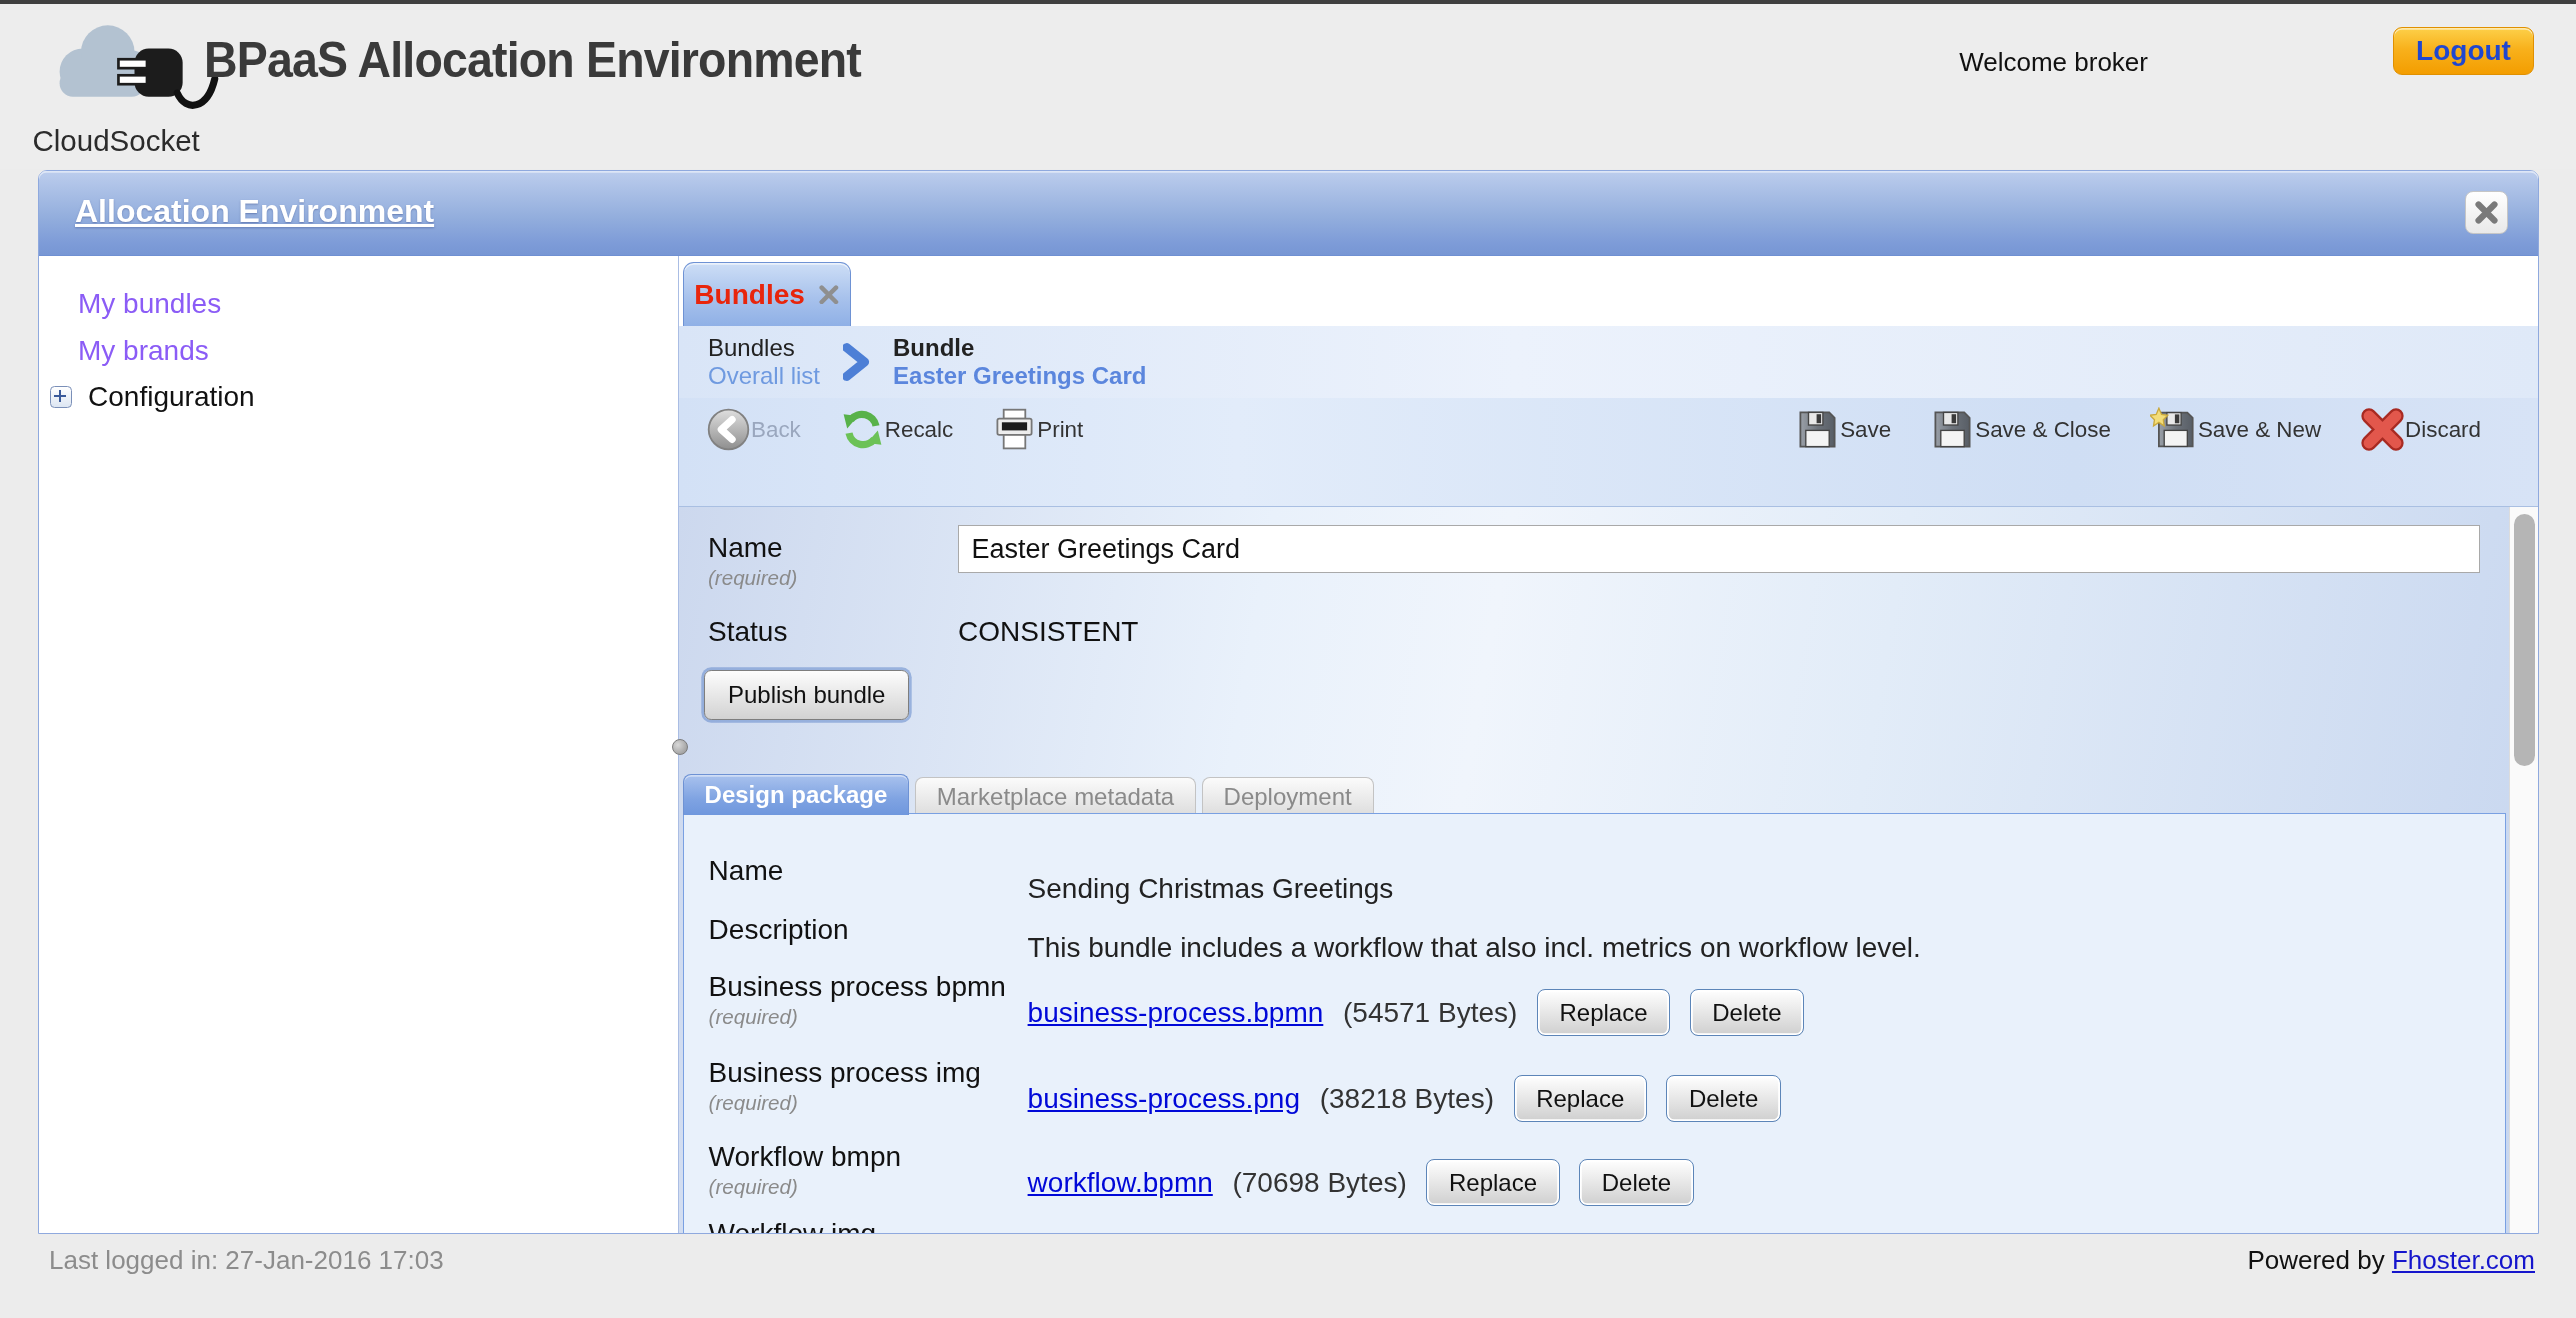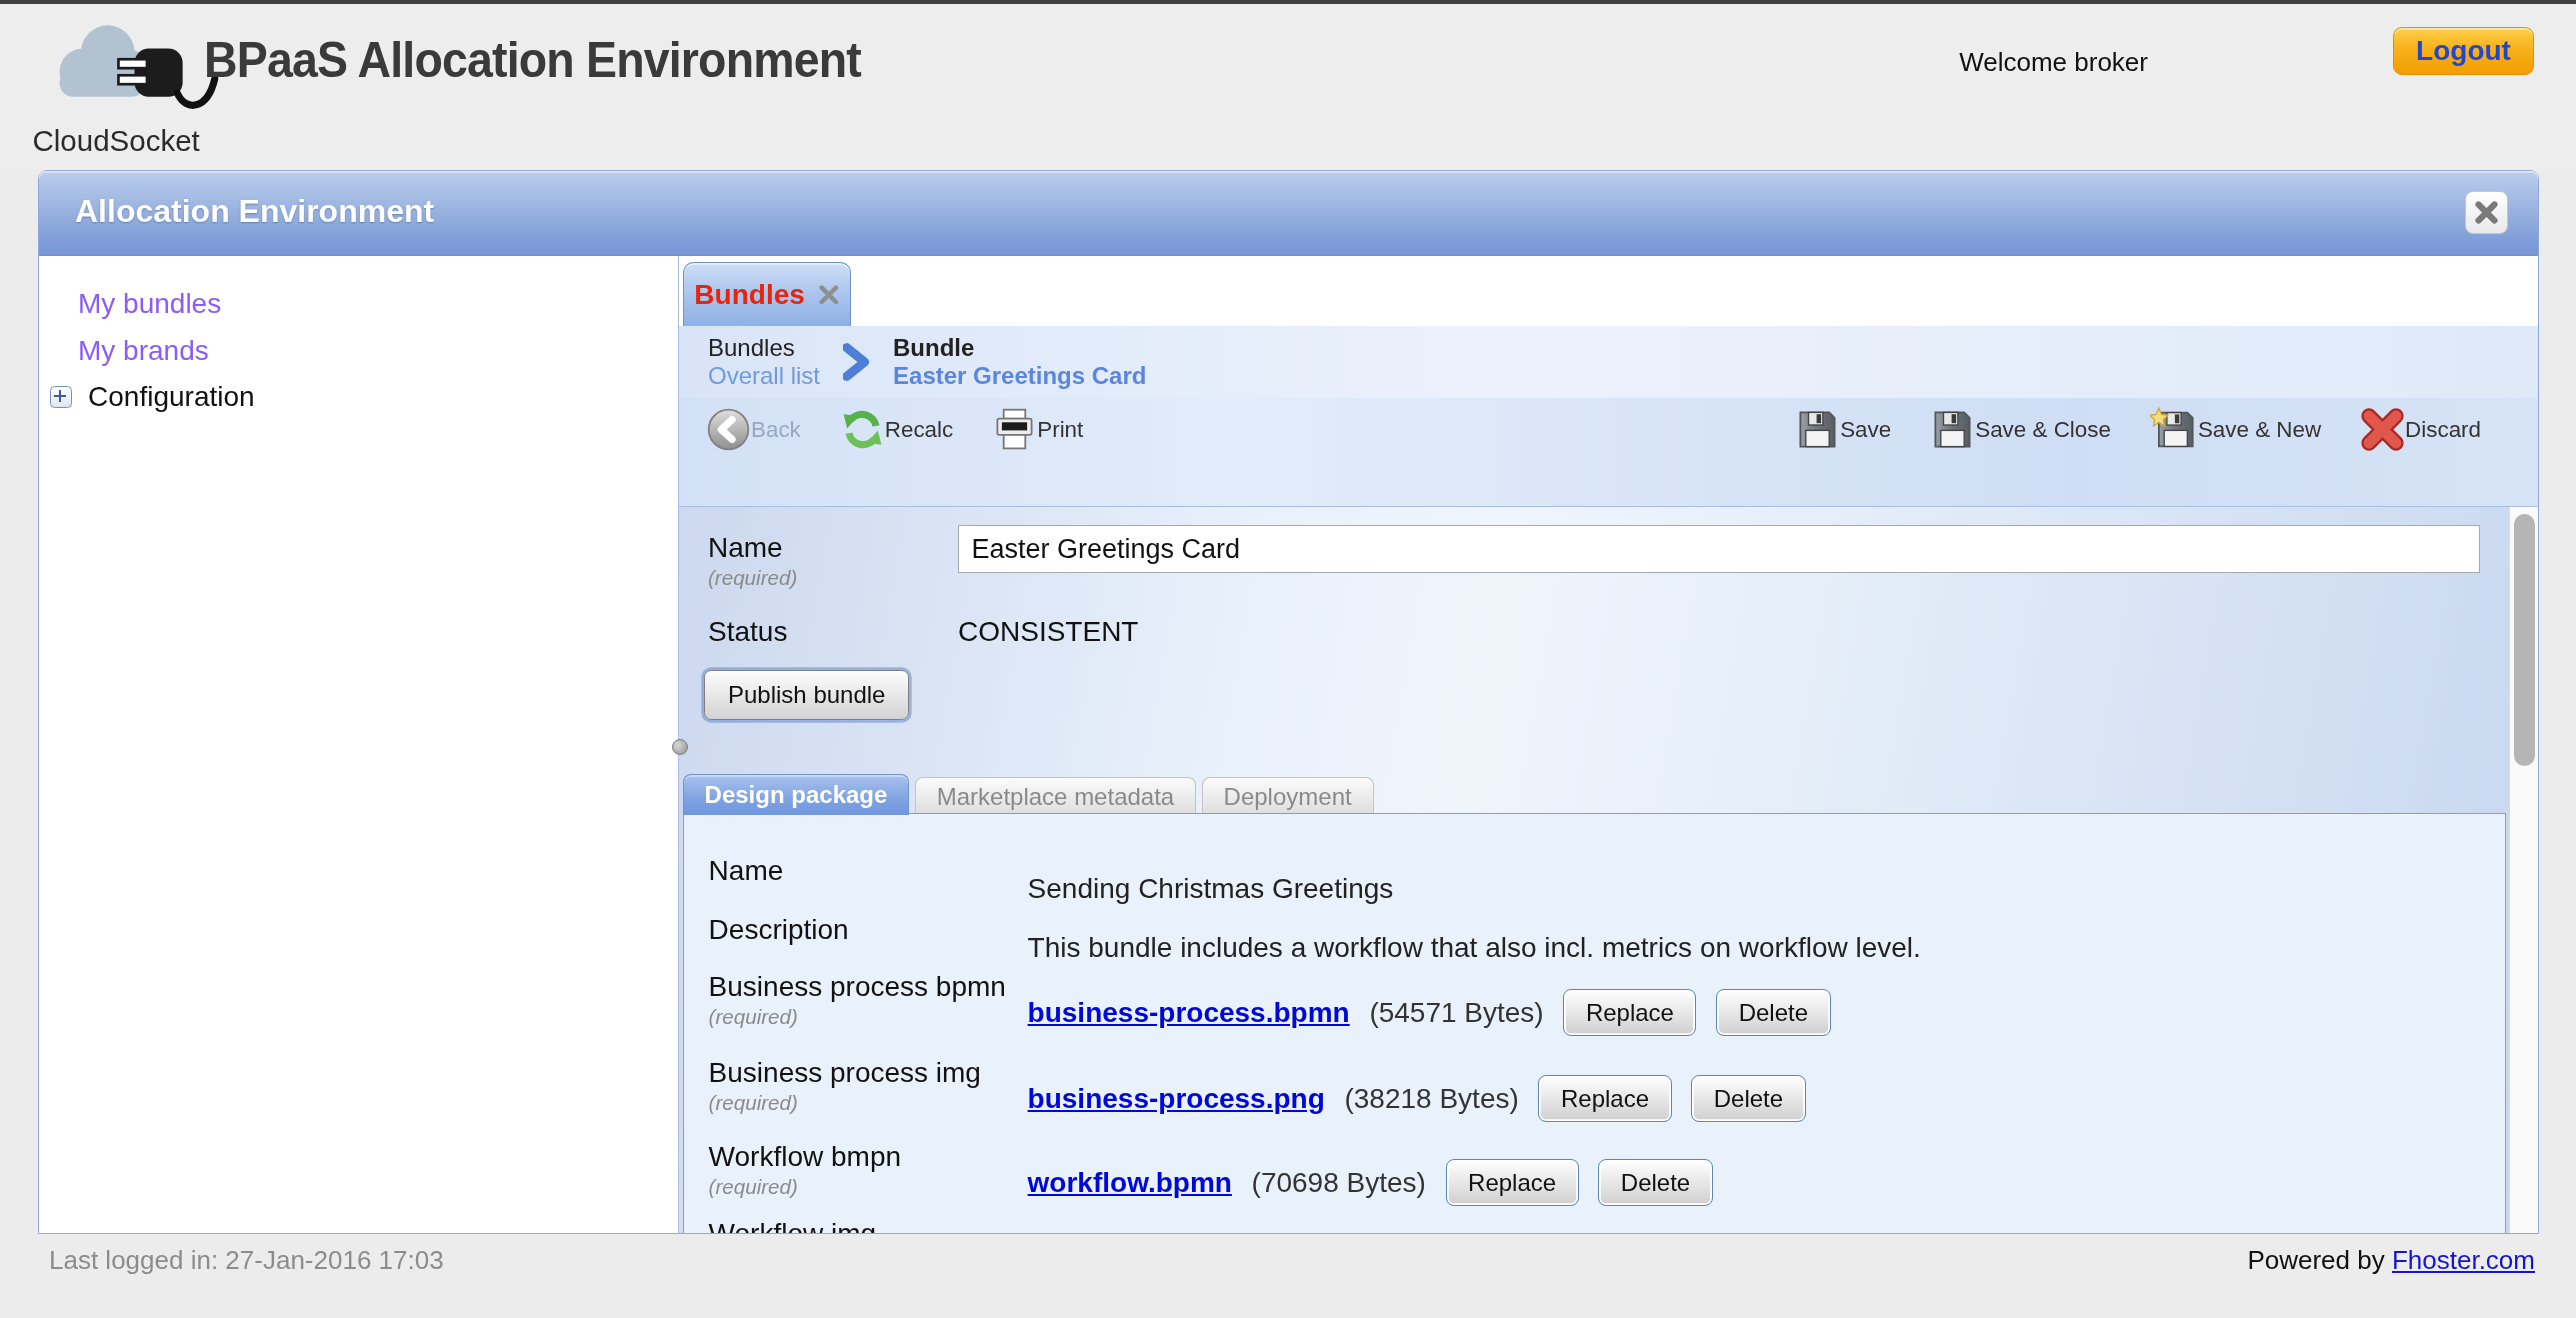--- a/index.html
+++ b/index.html
@@ -30,21 +30,21 @@
 
   
   .window { position:absolute; left:38px; top:170px; width:2501px; height:1064px;
     border:1.8px solid #8fa9de; border-radius:9px 9px 0 0; background:#fff;
     display:flex; flex-direction:column; }
   .win-header { height:85px; flex:0 0 85px; position:relative;
     background:linear-gradient(#bccded, #93aedd 55%, #7e9cd8 85%, #7796d4);
     border-bottom:1.8px solid #6f90d2; border-radius:7.2px 7.2px 0 0;
     box-shadow:inset 0 1.8px 0 rgba(255,255,255,.5); }
   .win-title { position:absolute; left:36px; top:21.5px; color:#fff; font-size:32px; font-weight:bold;
-    text-shadow:0 0.9px 1.8px rgba(60,80,140,.5); }
+    text-shadow:0 0.9px 1.8px rgba(60,80,140,.5);text-decoration:underline; }
   .win-close { position:absolute; right:30px; top:19.7px; width:43px; height:43px;
     background:linear-gradient(#ffffff,#e9e9e9); border:1.8px solid #c6c6c6; border-radius:8px;
     display:flex; align-items:center; justify-content:center; cursor:pointer; }
 
   .win-body { flex:1; display:flex; min-height:0; }
 
   
   .sidebar { flex:0 0 640px; background:#fff; border-right:1.8px solid #aabde4; position:relative; }
   .side-link { position:absolute; left:39px; font-size:28px; color:#8b5cf6; cursor:pointer; }
   .side-link.l0 { top:32px; }
@@ -119,21 +119,21 @@
   .itab.inactive { background:linear-gradient(#fbfbfb,#dddddd); border:1.8px solid #c3c3c3;
     border-bottom:none; color:#8a8a8a; }
 
   .design-panel { position:absolute; left:3.6px; top:306px; right:32px; height:823px;
     background:#e9f1fb; border:1.8px solid #79a0e2; }
   .p-row { position:absolute; left:0; width:100%; }
   .p-label { position:absolute; left:25px; top:0; font-size:28px; color:#111; }
   .p-req { position:absolute; left:25px; top:34px; font-size:20.6px; font-style:italic; color:#8a8a8a; }
   .p-value { position:absolute; left:344px; top:0; font-size:28px; color:#222;
     display:flex; align-items:center; gap:19.7px; white-space:nowrap;margin-top:18px; }
-  .file-link { font-size:28px; font-weight:bold; color:#0008d8; text-decoration:underline; cursor:pointer; }
+  .file-link { font-size:28px; font-weight:normal; color:#0008d8; text-decoration:underline; cursor:pointer; }
   .file-size { font-size:28px; color:#333; }
   .mini-btn { height:47px; padding:0 21.5px; font-family:"Liberation Sans",sans-serif; font-size:24px; color:#111;
     background:linear-gradient(#ffffff,#cfcfcf); border:1.8px solid #5c85b8; border-radius:8px;
     box-shadow:inset 0 0 0 1.8px #fff; cursor:pointer; }
 
   
   .footer-left { position:absolute; left:49px; top:1245px; font-size:26px; color:#8c8c8c; }
   .footer-right { position:absolute; right:41px; top:1245px; font-size:26px; color:#111; }
   .footer-right a { color:#1515cc; text-decoration:underline; cursor:pointer; }
 </style>

